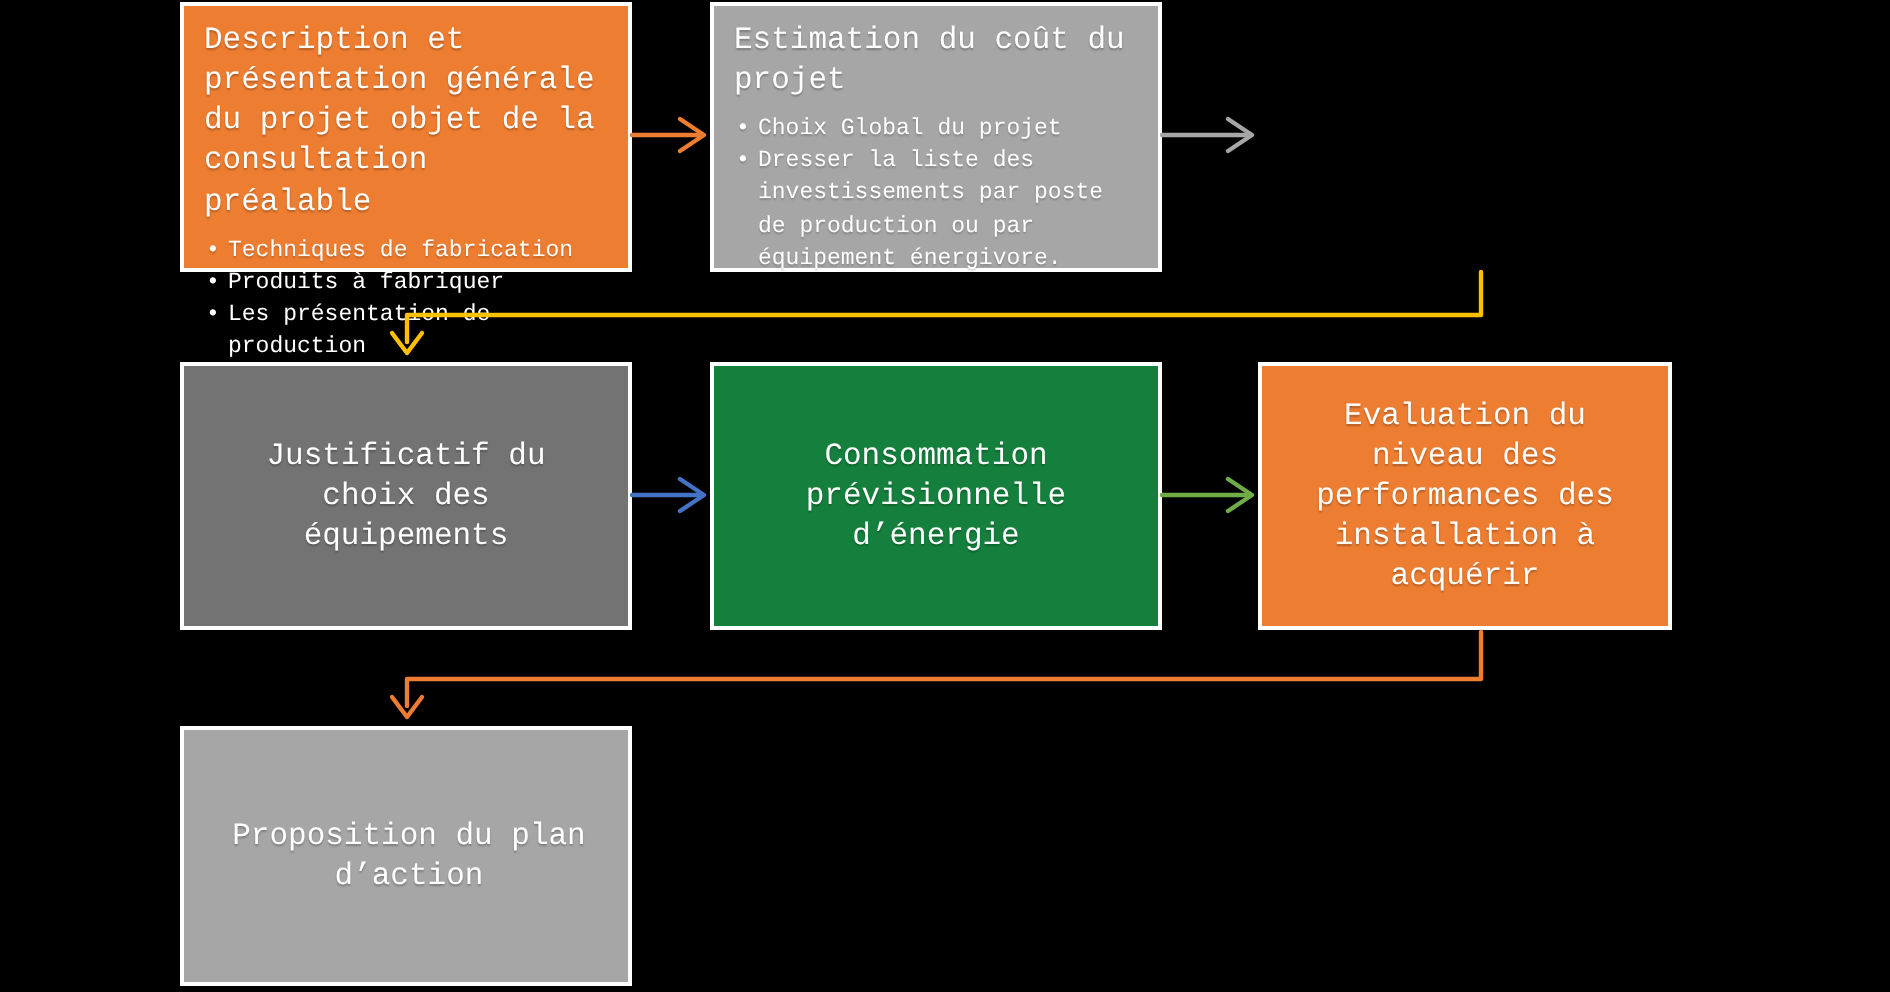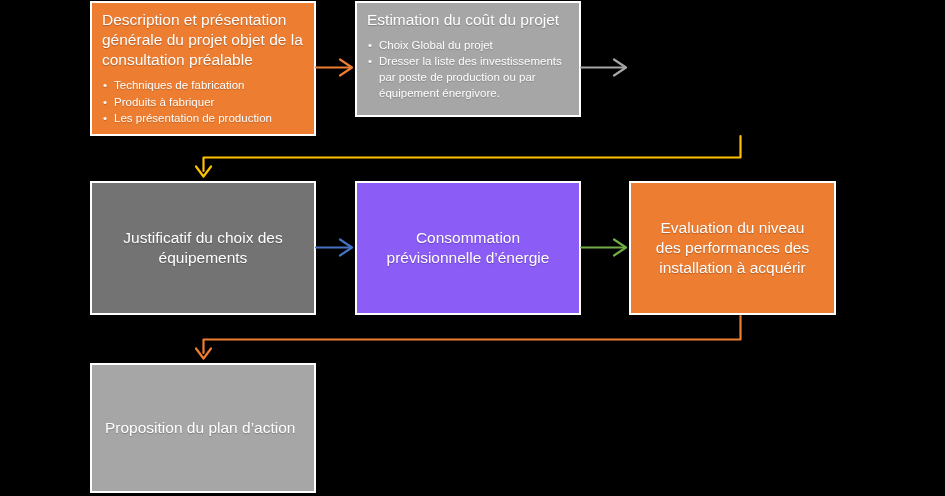--- a/index.html
+++ b/index.html
@@ -1,30 +1,30 @@
 <!DOCTYPE html>
 <html><head>
 <meta charset="utf-8">
 <style>
   html,body{margin:0;padding:0;background:#000;}
   .stage{
     position:relative;
     width:945px;height:496px;
     overflow:hidden;
-    font-family:Liberation Sans, sans-serif;
+    font-family:Liberation Mono, monospace;
   }
   .box{
     position:absolute;
     box-sizing:border-box;
     border:2px solid #fff;
     color:#fff;
   }
   
   .b1{left:90px;top:1px;width:226px;height:135px;}
-  .b2{left:355px;top:1px;width:226px;height:116px;}
+  .b2{left:355px;top:1px;width:226px;height:135px;}
   .b3{left:629px;top:1px;width:223px;height:135px;}
   .b4{left:90px;top:181px;width:226px;height:134px;}
   .b5{left:355px;top:181px;width:226px;height:134px;}
   .b6{left:629px;top:181px;width:207px;height:134px;}
   .b7{left:90px;top:363px;width:226px;height:130px;}
 
   .pad{padding:7px 10px 6px 10px;}
   .title{
     font-size:15.5px;
     line-height:1.3;
@@ -84,21 +84,21 @@
       <div class="bullet">Choix Global du projet</div>
       <div class="bullet">Dresser la liste des investissements par poste de production ou par équipement énergivore.</div>
     </div>
   </div>
 
 
   <div class="box b4 center-box" style="background-color: #737373; border-color: rgb(255, 255, 255); color: rgb(255, 255, 255);">
     <div class="title">Justificatif du choix des équipements</div>
   </div>
 
-  <div class="box b5 center-box" style="background-color: #8b5cf6; border-color: rgb(255, 255, 255); color: rgb(255, 255, 255);">
+  <div class="box b5 center-box" style="background-color: #15803d; border-color: rgb(255, 255, 255); color: rgb(255, 255, 255);">
     <div class="title">Consommation prévisionnelle d’énergie</div>
   </div>
 
   <div class="box b6 center-box" style="background-color: rgb(237, 125, 49); border-color: rgb(255, 255, 255); color: rgb(255, 255, 255);">
     <div class="title">Evaluation du niveau des performances des installation à acquérir</div>
   </div>
 
   <div class="box b7 left-middle" style="background-color: rgb(166, 166, 166); border-color: rgb(255, 255, 255); color: rgb(255, 255, 255);">
     <div class="title">Proposition du plan d’action</div>
   </div>

